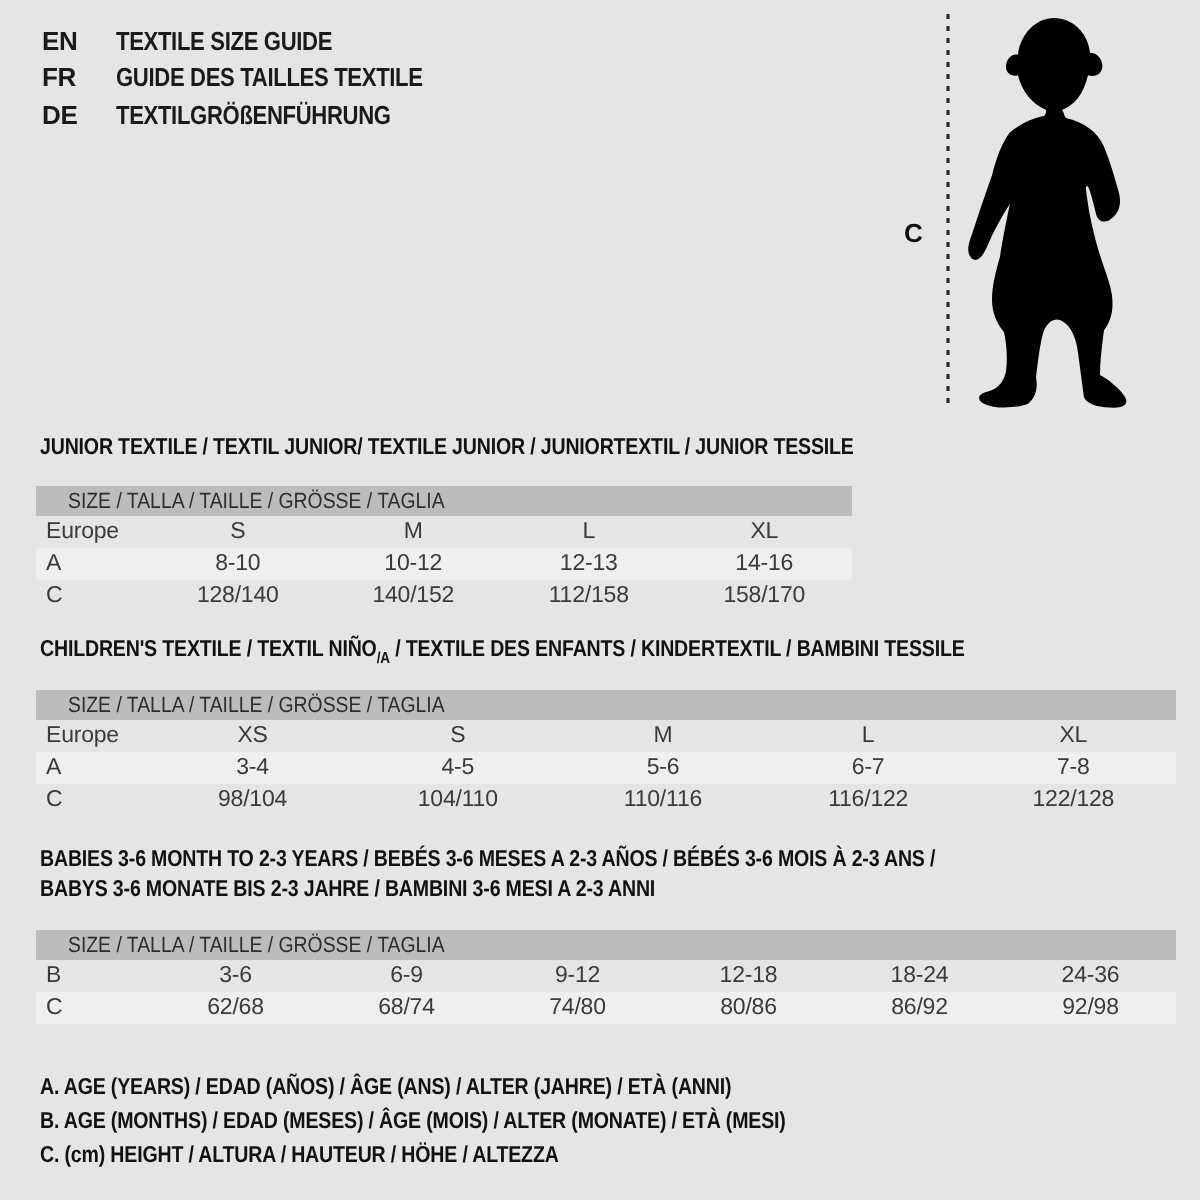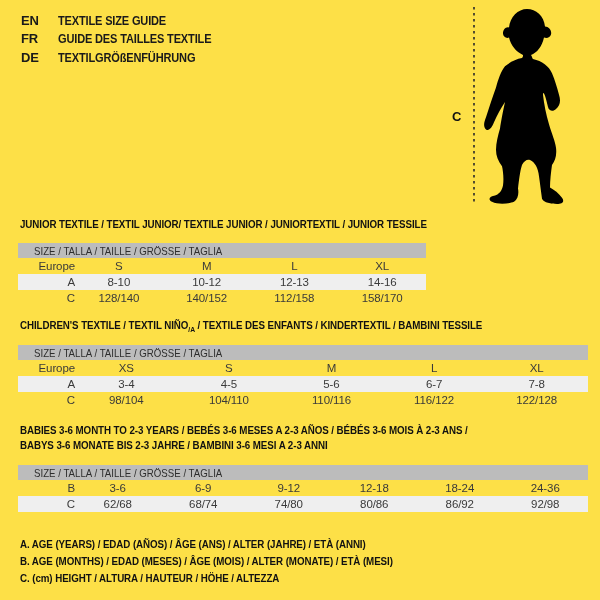--- a/index.html
+++ b/index.html
@@ -1,18 +1,18 @@
 <!DOCTYPE html>
 <html><head>
 <meta charset="utf-8">
 <style>
   * { margin:0; padding:0; box-sizing:border-box; }
   html,body { background:#ffffff; }
   .canvas {
-    position:relative; width:600px; height:600px; background:#fde047;
+    position:relative; width:600px; height:600px; background:#e5e5e5;
     font-family:"Liberation Sans", sans-serif; color:#1a1a1a; overflow:hidden;
   }
 
   
   .lang { position:absolute; left:21px; top:11px; }
   .lang-row { display:flex; height:18.5px; align-items:center; }
   .lang-code { width:37px; font-weight:bold; font-size:13px; letter-spacing:-0.2px; }
   .lang-title { font-weight:bold; font-size:13px; white-space:nowrap;
                 transform:scaleX(0.85); transform-origin:0 50%; letter-spacing:-0.2px; }
 
@@ -33,21 +33,21 @@
   #t2-grid { top:345px; width:570px; }
   #t3-grid { top:465px; width:570px; }
 
   .bar { height:15px; background:#bcbcbc; display:flex; align-items:center; padding-left:16px; }
   .bar span { font-size:11px; color:#2d2d2d; white-space:nowrap;
               transform:scaleX(0.88); transform-origin:0 50%; }
   .trow { display:flex; height:16px; align-items:center; font-size:11.5px; color:#3a3a3a;
           letter-spacing:-0.1px; }
   .trow.alt { background:#efefef; }
   .tc { flex:1; text-align:center; }
-  .tc.lab { flex:0 0 57px; text-align:right; padding-left:5px; }
+  .tc.lab { flex:0 0 57px; text-align:left; padding-left:5px; }
 
   
   .footnotes { position:absolute; left:20px; top:535px; }
   .fline { height:17px; display:flex; align-items:center; font-weight:bold; font-size:11.5px;
            white-space:nowrap; transform:scaleX(0.85); transform-origin:0 50%;
            letter-spacing:-0.1px; color:#111; }
 </style>
 </head>
 <body>
 

